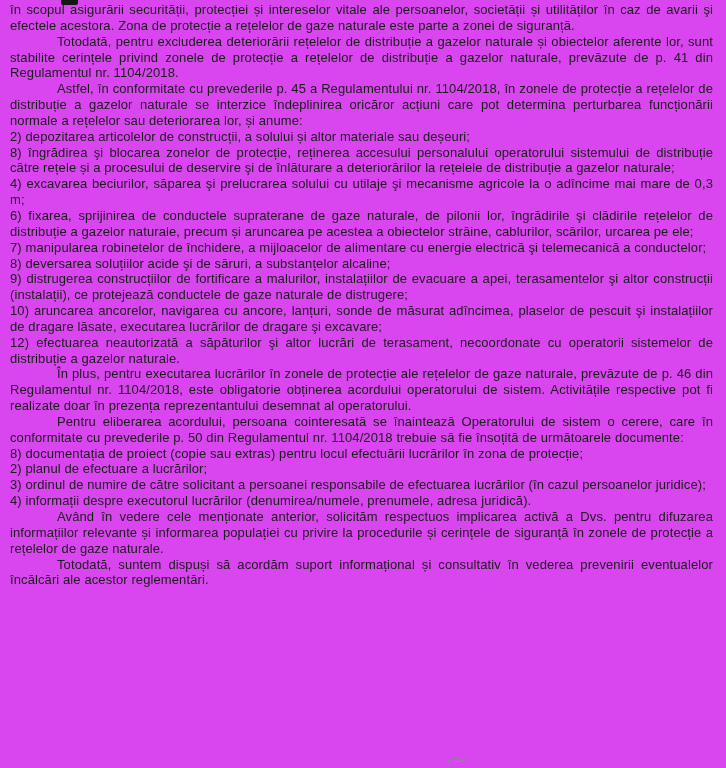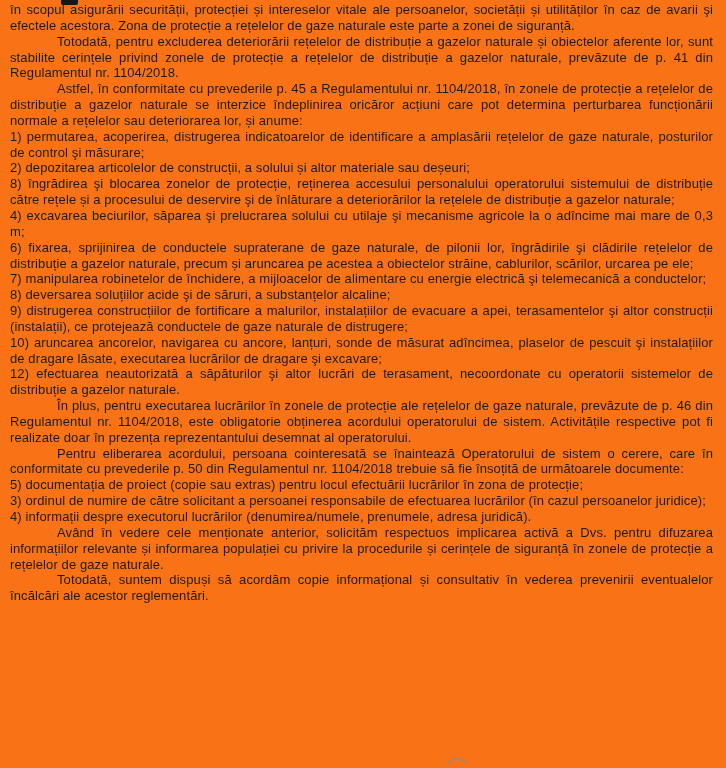--- a/index.html
+++ b/index.html
@@ -5,21 +5,21 @@
   html, body {
     margin: 0;
     padding: 0;
     background: #e8e8e8;
   }
   .page {
     position: relative;
     width: 726px;
     height: 768px;
     margin: 0;
-    background: #f97316;
+    background: #d946ef;
     overflow: hidden;
     font-family: "Liberation Sans", sans-serif;
   }
   .content {
     position: absolute;
     top: 2px;
     left: 10px;
     width: 703px;
     color: #1c1c1c;
     font-size: 13px;
@@ -60,37 +60,37 @@
 <body>
 
 <div class="page">
 
   <div class="artifact-top"></div>
 
   <div class="content">
     <p class="p-flush">în scopul asigurării securității, protecției și intereselor vitale ale persoanelor, societății și utilităților în caz de avarii şi efectele acestora. Zona de protecție a rețelelor de gaze naturale este parte a zonei de siguranță.</p>
     <p class="p-indent">Totodată, pentru excluderea deteriorării rețelelor de distribuție a gazelor naturale și obiectelor aferente lor, sunt stabilite cerințele privind zonele de protecție a rețelelor de distribuție a gazelor naturale, prevăzute de p. 41 din Regulamentul nr. 1104/2018.</p>
     <p class="p-indent">Astfel, în conformitate cu prevederile p. 45 a Regulamentului nr. 1104/2018, în zonele de protecție a rețelelor de distribuție a gazelor naturale se interzice îndeplinirea oricăror acțiuni care pot determina perturbarea funcționării normale a rețelelor sau deteriorarea lor, și anume:</p>
-    <p class="p-flush">1) permutarea, acoperirea, distrugerea indicatoarelor de identificare a amplasării rețelelor de gaze naturale, posturilor de control şi măsurare;</p>
     <p class="p-flush">2) depozitarea articolelor de construcții, a solului și altor materiale sau deșeuri;</p>
     <p class="p-flush">8) îngrădirea şi blocarea zonelor de protecție, reținerea accesului personalului operatorului sistemului de distribuție către rețele și a procesului de deservire şi de înlăturare a deteriorărilor la rețelele de distribuție a gazelor naturale;</p>
     <p class="p-flush">4) excavarea beciurilor, săparea şi prelucrarea solului cu utilaje şi mecanisme agricole la o adîncime mai mare de 0,3 m;</p>
     <p class="p-flush">6) fixarea, sprijinirea de conductele supraterane de gaze naturale, de pilonii lor, îngrădirile şi clădirile rețelelor de distribuție a gazelor naturale, precum și aruncarea pe acestea a obiectelor străine, cablurilor, scărilor, urcarea pe ele;</p>
     <p class="p-flush">7) manipularea robinetelor de închidere, a mijloacelor de alimentare cu energie electrică şi telemecanică a conductelor;</p>
     <p class="p-flush">8) deversarea soluțiilor acide şi de săruri, a substanțelor alcaline;</p>
     <p class="p-flush">9) distrugerea construcțiilor de fortificare a malurilor, instalațiilor de evacuare a apei, terasamentelor şi altor construcții (instalații), ce protejează conductele de gaze naturale de distrugere;</p>
     <p class="p-flush">10) aruncarea ancorelor, navigarea cu ancore, lanțuri, sonde de măsurat adîncimea, plaselor de pescuit şi instalațiilor de dragare lăsate, executarea lucrărilor de dragare şi excavare;</p>
     <p class="p-flush">12) efectuarea neautorizată a săpăturilor şi altor lucrări de terasament, necoordonate cu operatorii sistemelor de distribuție a gazelor naturale.</p>
     <p class="p-indent">În plus, pentru executarea lucrărilor în zonele de protecție ale rețelelor de gaze naturale, prevăzute de p. 46 din Regulamentul nr. 1104/2018, este obligatorie obținerea acordului operatorului de sistem. Activitățile respective pot fi realizate doar în  prezența reprezentantului desemnat al operatorului.</p>
     <p class="p-indent">Pentru eliberarea acordului, persoana cointeresată se înaintează Operatorului de sistem o cerere, care în conformitate cu prevederile p. 50 din Regulamentul nr. 1104/2018 trebuie să fie însoțită de următoarele documente:</p>
-    <p class="p-flush">5) documentația de proiect (copie sau extras) pentru locul efectuării lucrărilor în zona de protecție;</p>
+    <p class="p-flush">8) documentația de proiect (copie sau extras) pentru locul efectuării lucrărilor în zona de protecție;</p>
+    <p class="p-flush">2) planul de efectuare a lucrărilor;</p>
     <p class="p-flush">3) ordinul de numire de către solicitant a persoanei responsabile de efectuarea lucrărilor (în cazul persoanelor juridice);</p>
     <p class="p-flush">4) informații despre executorul lucrărilor (denumirea/numele, prenumele, adresa juridică).</p>
     <p class="p-indent">Având în vedere cele menționate anterior, solicităm respectuos implicarea activă a Dvs. pentru difuzarea informațiilor relevante și informarea populației cu privire la procedurile și cerințele de siguranță în zonele de protecție a rețelelor de gaze naturale.</p>
-    <p class="p-indent">Totodată, suntem dispuși să acordăm copie informațional și consultativ în vederea prevenirii eventualelor încălcări ale acestor reglementări.</p>
+    <p class="p-indent">Totodată, suntem dispuși să acordăm suport informațional și consultativ în vederea prevenirii eventualelor încălcări ale acestor reglementări.</p>
   </div>
 
   <svg class="signature-fragment" viewBox="0 0 22 14" xmlns="http://www.w3.org/2000/svg">
     <path d="M2 10 C 6 4, 10 3, 13 5 C 16 7, 19 6, 20 8" fill="none" stroke="#8a8a8a" stroke-width="1.4" stroke-linecap="round" opacity="0.8"></path>
     <path d="M8 8 L 15 7" fill="none" stroke="#9a9a9a" stroke-width="0.8" opacity="0.6"></path>
   </svg>
 
 </div>
 
 </body></html>

